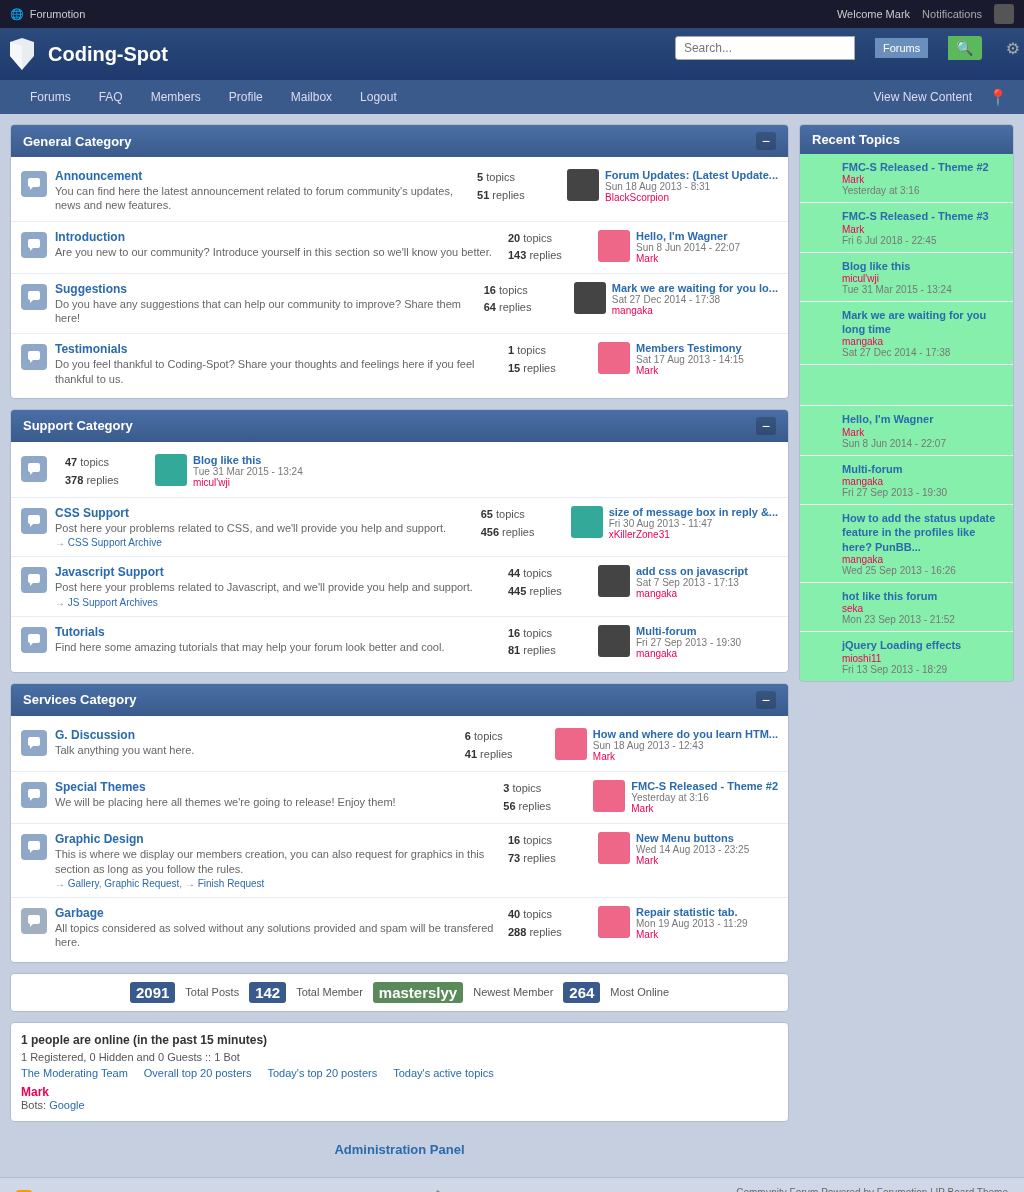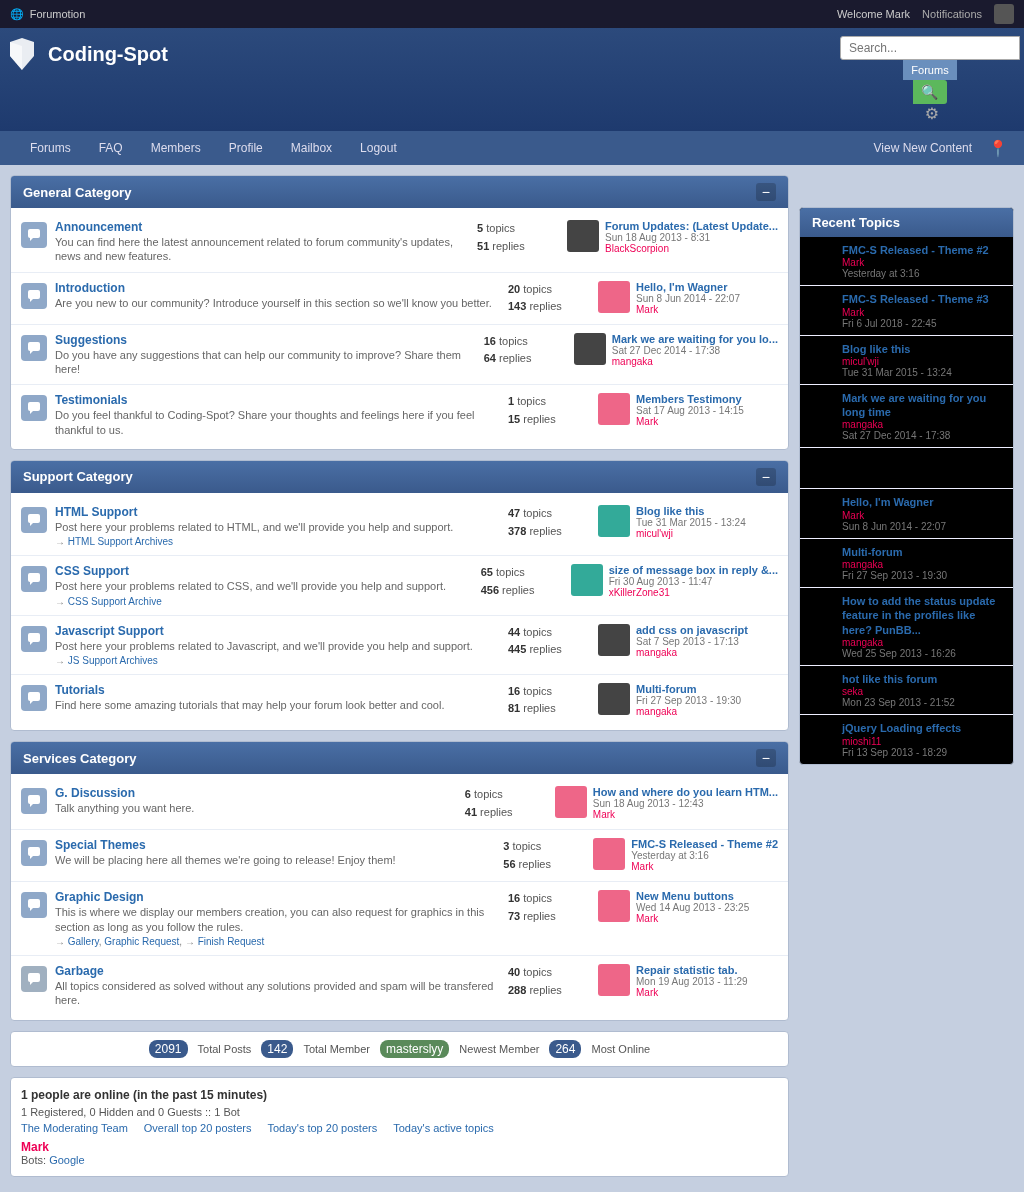--- a/index.html
+++ b/index.html
@@ -8,21 +8,21 @@
     
     .top-bar { background: #1a1a2e; color: #ccc; display: flex; justify-content: space-between; align-items: center; padding: 4px 10px; font-size: 11px; }
     .top-bar-left { display: flex; align-items: center; gap: 6px; }
     .top-bar-right { display: flex; align-items: center; gap: 12px; }
     .top-bar-icon { width: 20px; height: 20px; background: #555; border-radius: 3px; display: inline-block; }
 
     
     .header { background: linear-gradient(180deg, #2c4a7c 0%, #1e3a6e 100%); padding: 8px 4px; display: flex; align-items: flex-start; justify-content: space-between; }
     .logo { display: flex; align-items: center; gap: 8px; color: white; font-size: 20px; font-weight: bold; text-decoration: none; }
     .logo-icon { width: 36px; height: 36px; }
-    .search-area { display: flex; align-items: center; gap: 0; flex-direction: column; }
+    .search-area { display: flex; align-items: center; gap: 20px; }
     .search-input { padding: 4px 8px; border: 1px solid #aaa; border-radius: 3px 0 0 3px; width: 180px; font-size: 12px; color: #999; }
     .search-btn-forums { background: #6a8fbd; color: white; border: none; padding: 4px 8px; font-size: 11px; cursor: pointer; }
     .search-btn-go { background: #5cb85c; color: white; border: none; padding: 4px 8px; cursor: pointer; border-radius: 0 3px 3px 0; font-size: 14px; }
     .gear-icon { color: #aaa; font-size: 16px; cursor: pointer; margin-left: 4px; }
 
     
     .nav { background: #3a5a8c; display: flex; align-items: center; justify-content: space-between; padding: 0 16px; }
     .nav-left { display: flex; }
     .nav-item { color: #dde; padding: 10px 14px; font-size: 12px; cursor: pointer; text-decoration: none; display: block; }
     .nav-right { display: flex; align-items: center; gap: 16px; }
@@ -52,33 +52,33 @@
     .avatar-sm { width: 32px; height: 32px; border-radius: 3px; flex-shrink: 0; }
     .avatar-sm.green { background: #3a9; }
     .avatar-sm.dark { background: #444; }
     .avatar-sm.pink { background: #e68; }
     .last-post-info { font-size: 10px; color: #555; }
     .last-post-title { color: #2a6aad; font-size: 11px; font-weight: bold; cursor: pointer; }
     .last-post-user { color: #e05; font-size: 10px; }
     .last-post-time { color: #777; font-size: 10px; }
 
     
-    .sidebar-box { background: #000000; border: 1px solid #b0bcd0; border-radius: 4px; overflow: hidden; margin-bottom: 10px; margin-top: 32px; }
+    .sidebar-box { background: #86efac; border: 1px solid #b0bcd0; border-radius: 4px; overflow: hidden; margin-bottom: 10px; }
     .sidebar-header { background: linear-gradient(180deg, #4a6fa5 0%, #3a5a8c 100%); color: white; padding: 7px 12px; font-size: 13px; font-weight: bold; }
     .sidebar-item { display: flex; align-items: flex-start; padding: 6px 8px; border-bottom: 1px solid #eef; gap: 6px; }
     .sidebar-item:last-child { border-bottom: none; }
     .sidebar-avatar { width: 28px; height: 28px; border-radius: 3px; flex-shrink: 0; }
     .sidebar-topic-info { flex: 1; }
     .sidebar-topic-title { color: #2a6aad; font-size: 11px; font-weight: bold; cursor: pointer; line-height: 1.3; }
     .sidebar-topic-user { color: #e05; font-size: 10px; }
     .sidebar-topic-time { color: #777; font-size: 10px; }
 
     
     .stats-bar { background: white; border: 1px solid #b0bcd0; border-radius: 4px; padding: 8px; display: flex; justify-content: center; align-items: center; gap: 10px; font-size: 11px; color: #555; }
-    .stat-badge { background: #3a5a8c; color: white; padding: 2px 6px; border-radius: 8px; font-weight: normal; font-size: 12px; }
+    .stat-badge { background: #3a5a8c; color: white; padding: 2px 6px; border-radius: 3px; font-weight: bold; font-size: 15px; }
     .stat-badge.green { background: #5a8a5a; }
 
     
     .online-section { background: white; border: 1px solid #b0bcd0; border-radius: 4px; padding: 10px; font-size: 11px; }
     .online-title { font-weight: bold; font-size: 12px; margin-bottom: 4px; }
     .online-links { display: flex; gap: 16px; justify-content: flex-end; font-size: 11px; }
     .online-links a { color: #2a6aad; text-decoration: none; }
     .online-row { display: flex; justify-content: space-between; align-items: flex-start; margin-bottom: 6px; flex-direction: column; }
     .online-user { color: #e05; font-weight: bold; font-size: 12px; }
     .bots-line { color: #555; font-size: 11px; }
@@ -265,25 +265,20 @@
         <button class="category-header-btn">−</button>
       </div>
       <div class="category-body">
 
         <div class="forum-row">
           <div class="forum-icon chat-icon">
             <svg width="16" height="16" viewBox="0 0 16 16" fill="white">
                 <rect x="2" y="2" width="12" height="9" rx="2"></rect>
                 <polygon points="4,11 4,14 7,11"></polygon>
               </svg>
-          </div>
-          <div class="forum-info">
-            <a class="forum-name">HTML Support</a>
-            <div class="forum-desc">Post here your problems related to HTML, and we'll provide you help and support.</div>
-            <div class="forum-sub">→ <a>HTML Support Archives</a></div>
           </div>
           <div class="forum-stats">
             <strong>47</strong> topics<br>
             <strong>378</strong> replies
           </div>
           <div class="forum-last">
             <div class="avatar-sm green"></div>
             <div class="last-post-info">
               <div class="last-post-title">Blog like this</div>
               <div class="last-post-time">Tue 31 Mar 2015 - 13:24</div>

